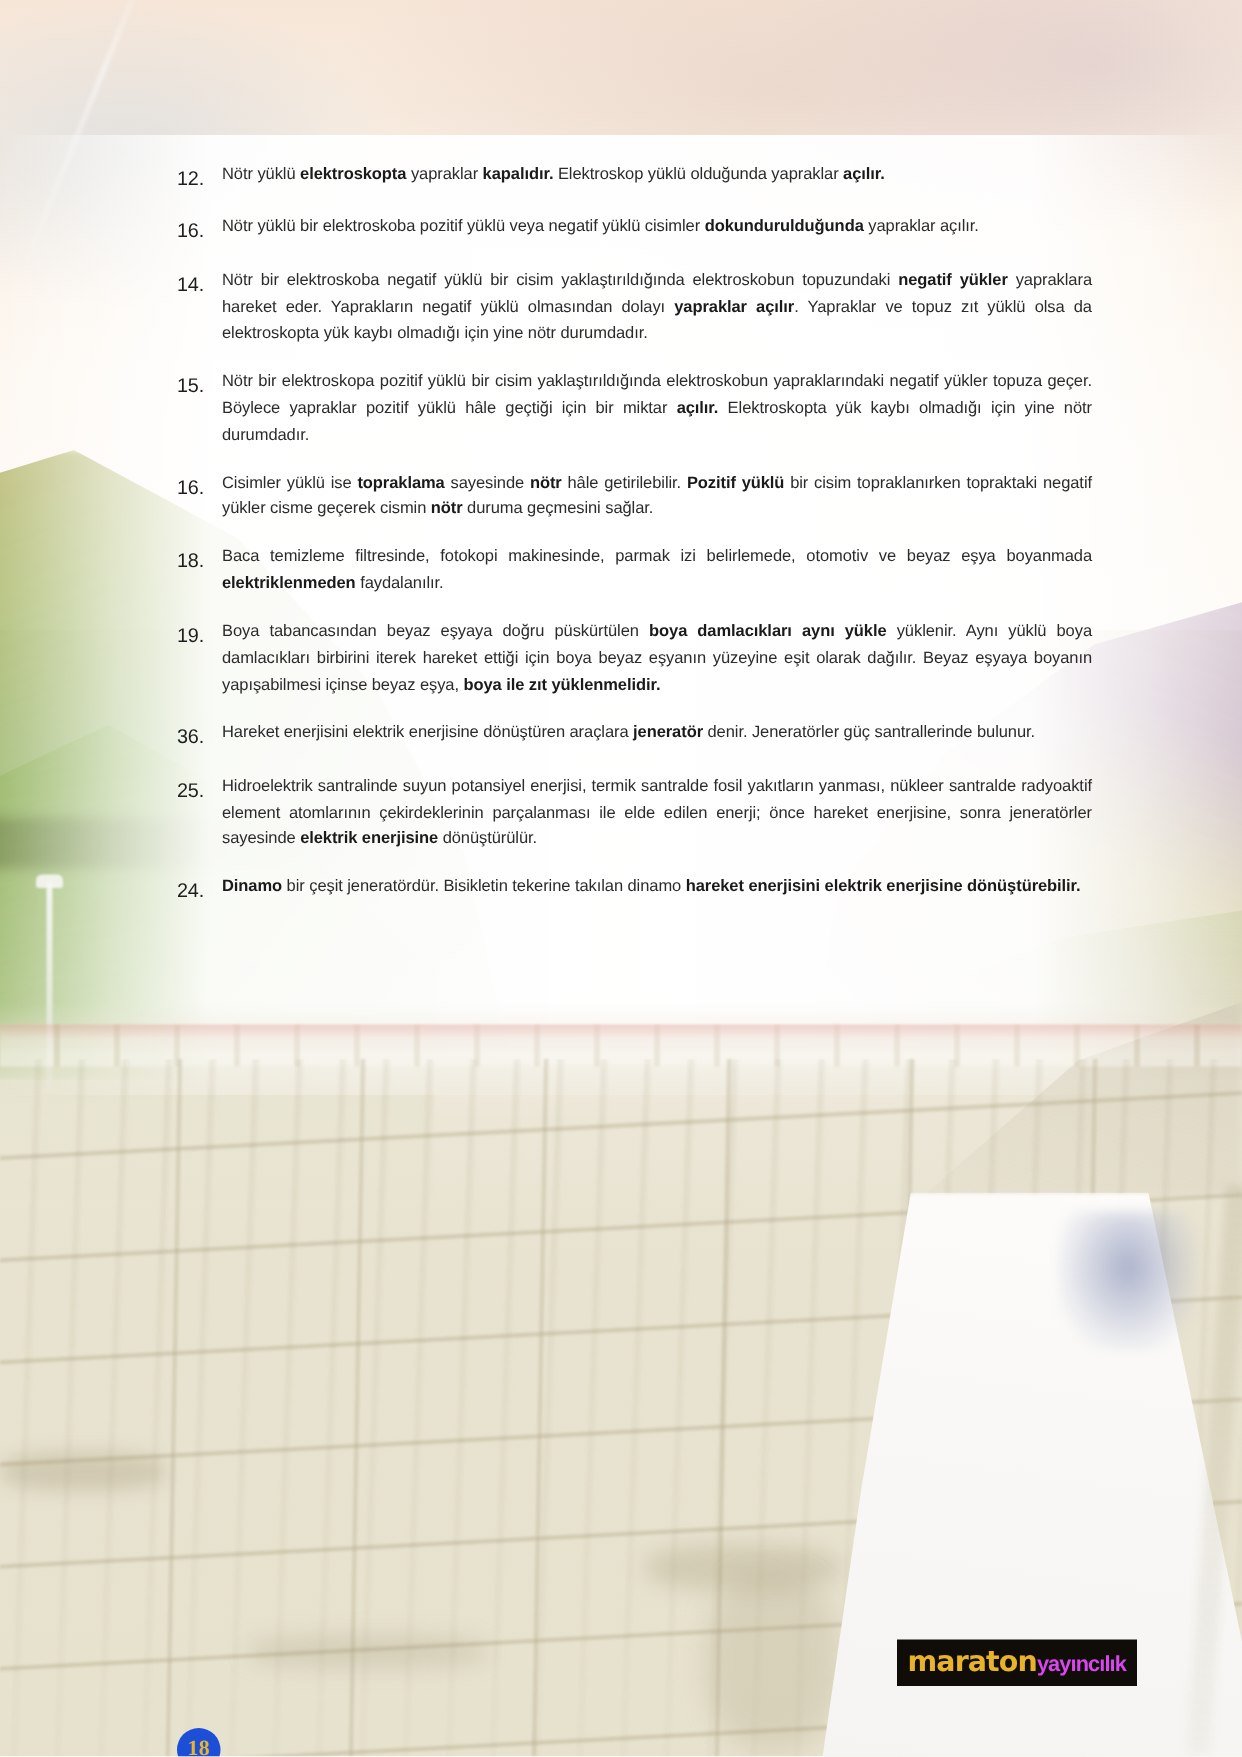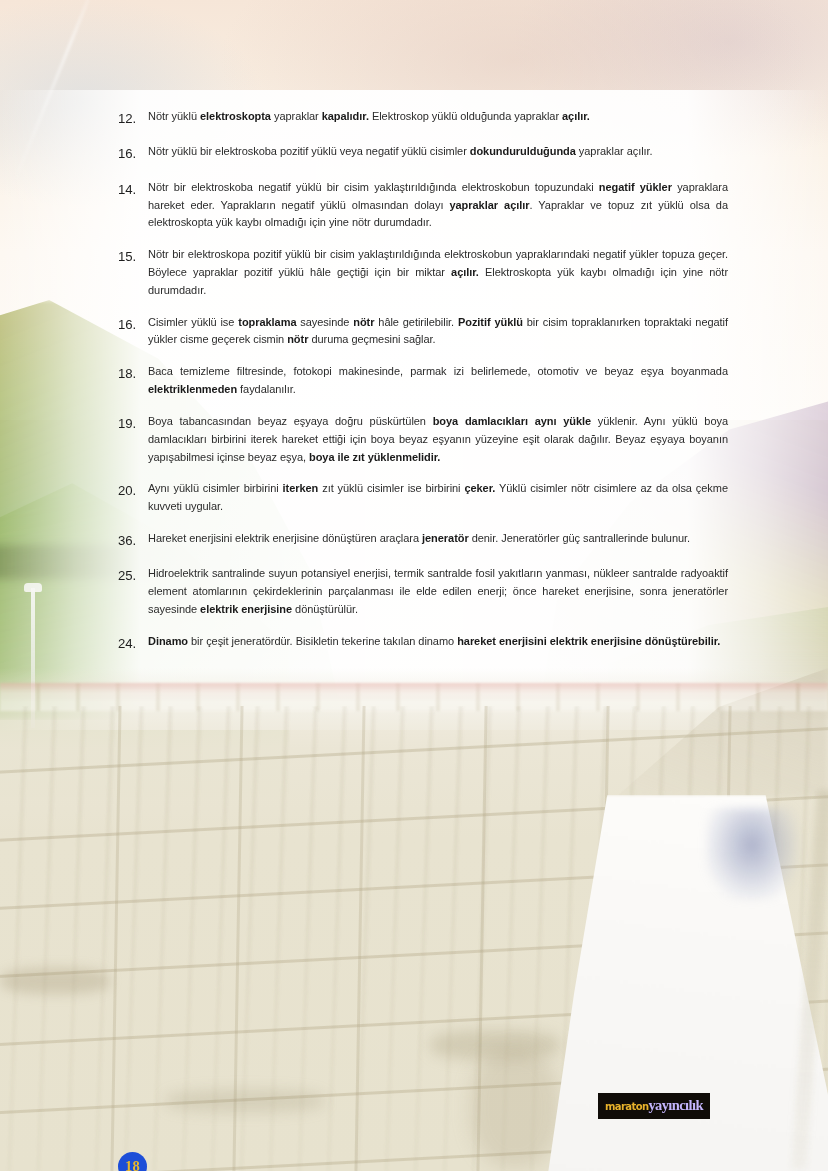--- a/index.html
+++ b/index.html
@@ -292,30 +292,30 @@
     left: 598px;
     top: 1093px;
     background: #100c08;
     padding: 4px 7px 5px 7px;
     display: flex;
     align-items: baseline;
     letter-spacing: -0.3px;
   }
   .logo-a {
     color: #e8b22b;
-    font-size: 10px;
+    font-size: 19px;
     font-weight: bold;
     font-family: "DejaVu Sans", sans-serif;
     letter-spacing: -0.6px;
   }
   .logo-b {
-    color: #c4b5fd;
+    color: #d946ef;
     font-size: 14.5px;
     font-weight: bold;
-    font-family: Liberation Serif, serif;
+    font-family: Liberation Sans, sans-serif;
     letter-spacing: -0.6px;
   }
 </style>
 </head>
 <body>
 
 <div class="page">
 
   <div class="bg">
     <div class="bg-sky"></div>
@@ -370,24 +370,20 @@
       </div>
       <div class="item">
         <div class="item-num">18.</div>
         <div class="item-body">Baca temizleme filtresinde, fotokopi makinesinde, parmak izi belirlemede, otomotiv ve beyaz eşya boyanmada <b>elektriklenmeden</b> faydalanılır.</div>
       </div>
       <div class="item">
         <div class="item-num">19.</div>
         <div class="item-body">Boya tabancasından beyaz eşyaya doğru püskürtülen <b>boya damlacıkları aynı yükle</b> yüklenir. Aynı yüklü boya damlacıkları birbirini iterek hareket ettiği için boya beyaz eşyanın yüzeyine eşit olarak dağılır. Beyaz eşyaya boyanın yapışabilmesi içinse beyaz eşya, <b>boya ile zıt yüklenmelidir.</b></div>
       </div>
       <div class="item">
-        <div class="item-num">20.</div>
-        <div class="item-body">Aynı yüklü cisimler birbirini <b>iterken</b> zıt yüklü cisimler ise birbirini <b>çeker.</b> Yüklü cisimler nötr cisimlere az da olsa çekme kuvveti uygular.</div>
-      </div>
-      <div class="item">
         <div class="item-num">36.</div>
         <div class="item-body">Hareket enerjisini elektrik enerjisine dönüştüren araçlara <b>jeneratör</b> denir. Jeneratörler güç santrallerinde bulunur.</div>
       </div>
       <div class="item">
         <div class="item-num">25.</div>
         <div class="item-body">Hidroelektrik santralinde suyun potansiyel enerjisi, termik santralde fosil yakıtların yanması, nükleer santralde radyoaktif element atomlarının çekirdeklerinin parçalanması ile elde edilen enerji; önce hareket enerjisine, sonra jeneratörler sayesinde <b>elektrik enerjisine</b> dönüştürülür.</div>
       </div>
       <div class="item">
         <div class="item-num">24.</div>
         <div class="item-body"><b>Dinamo</b> bir çeşit jeneratördür. Bisikletin tekerine takılan dinamo <b>hareket enerjisini elektrik enerjisine dönüştürebilir.</b></div>

